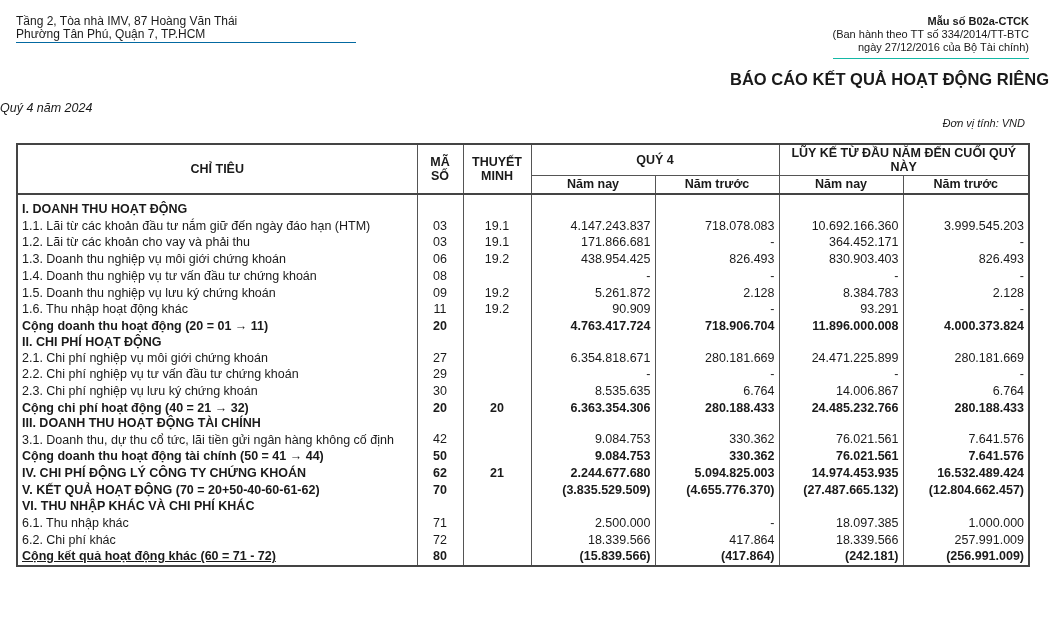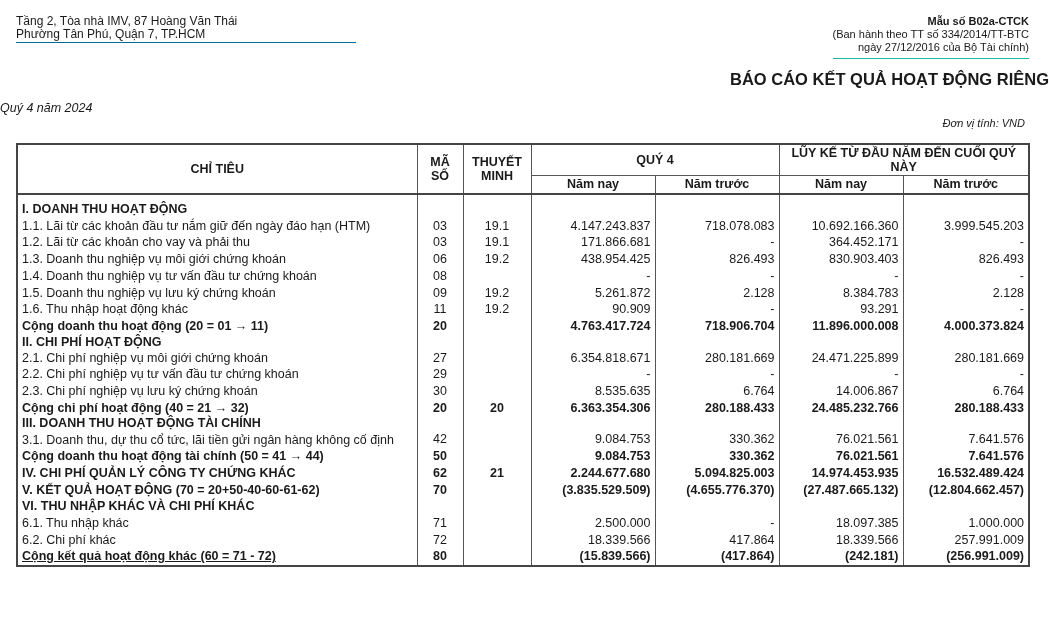--- a/index.html
+++ b/index.html
@@ -222,21 +222,21 @@
       <tr class="bold">
         <td class="label">Cộng doanh thu hoạt động tài chính (50 = 41 → 44)</td>
         <td class="code">50</td>
         <td class="note"></td>
         <td class="num">9.084.753</td>
         <td class="num">330.362</td>
         <td class="num">76.021.561</td>
         <td class="num">7.641.576</td>
       </tr>
       <tr class="bold">
-        <td class="label">IV. CHI PHÍ QUẢN LÝ CÔNG TY CHỨNG KHÁC</td>
+        <td class="label">IV. CHI PHÍ ĐỘNG LÝ CÔNG TY CHỨNG KHOÁN</td>
         <td class="code">62</td>
         <td class="note">21</td>
         <td class="num">2.244.677.680</td>
         <td class="num">5.094.825.003</td>
         <td class="num">14.974.453.935</td>
         <td class="num">16.532.489.424</td>
       </tr>
       <tr class="bold">
         <td class="label">V. KẾT QUẢ HOẠT ĐỘNG (70 = 20+50-40-60-61-62)</td>
         <td class="code">70</td>

